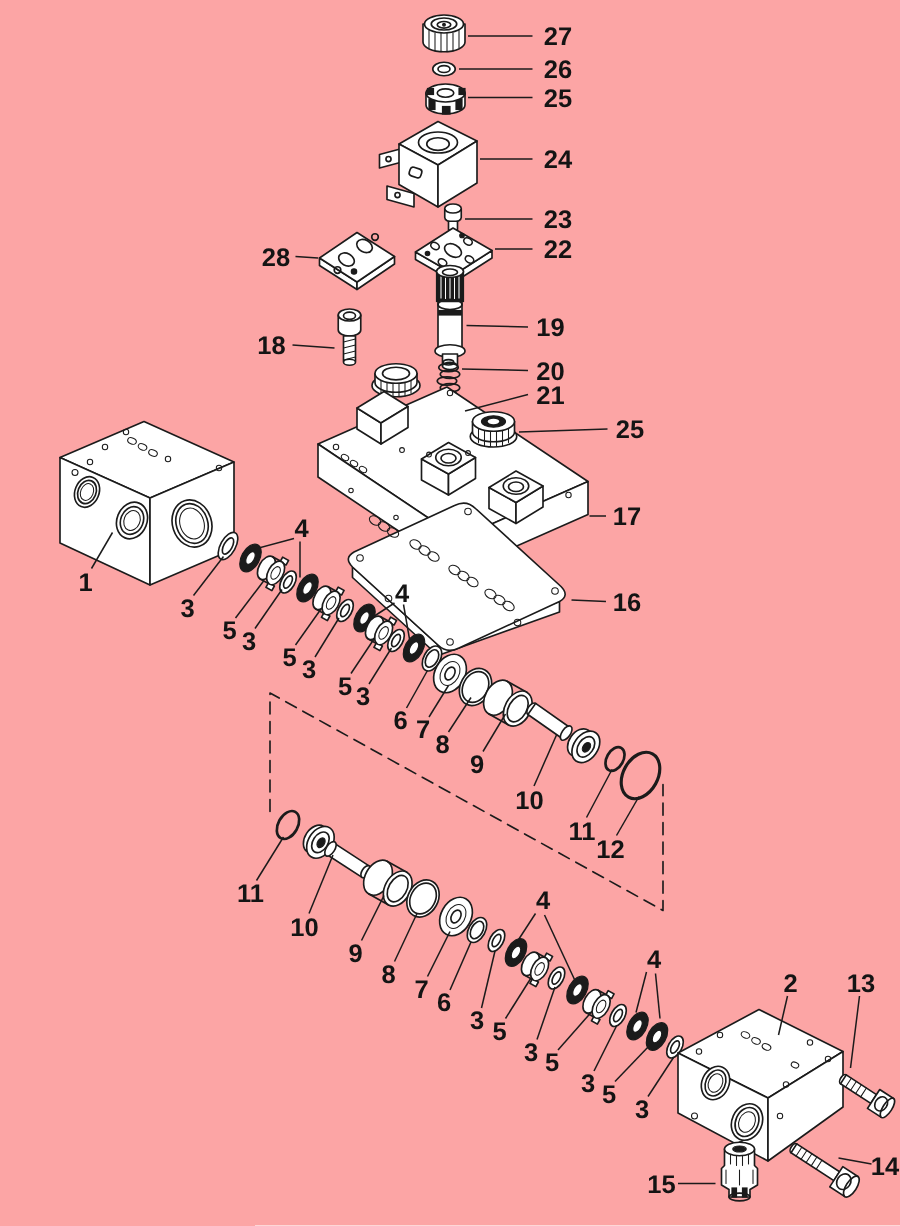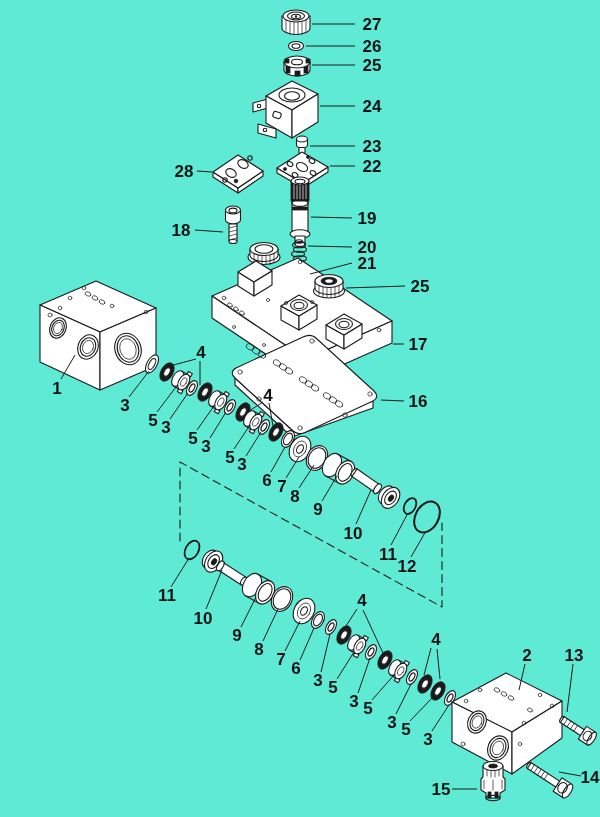--- a/index.html
+++ b/index.html
@@ -1,16 +1,16 @@
 <!DOCTYPE html>
 <html><head>
 <meta charset="utf-8">
 <style>
   html,body{margin:0;padding:0;background:#ffffff;}
-  .page{position:relative;width:600px;height:817px;background:#5eead4;overflow:hidden;
+  .page{position:relative;width:600px;height:817px;background:#fca5a5;overflow:hidden;
         font-family:"Liberation Sans",sans-serif;}
   svg{display:block;}
   .ln{stroke:#1b1b1b;stroke-width:1.1;fill:none;stroke-linecap:round;stroke-linejoin:round;}
   .fw{stroke:#1b1b1b;stroke-width:1.1;fill:#ffffff;stroke-linejoin:round;}
   .fk{stroke:#1b1b1b;stroke-width:0.8;fill:#1b1b1b;}
   .thin{stroke-width:0.7;}
   .th18{stroke-width:1.8;}
   .th2{stroke-width:2.1;}
   .dash{stroke-dasharray:8 5;}
   .lead{stroke:#1b1b1b;stroke-width:1;fill:none;}

